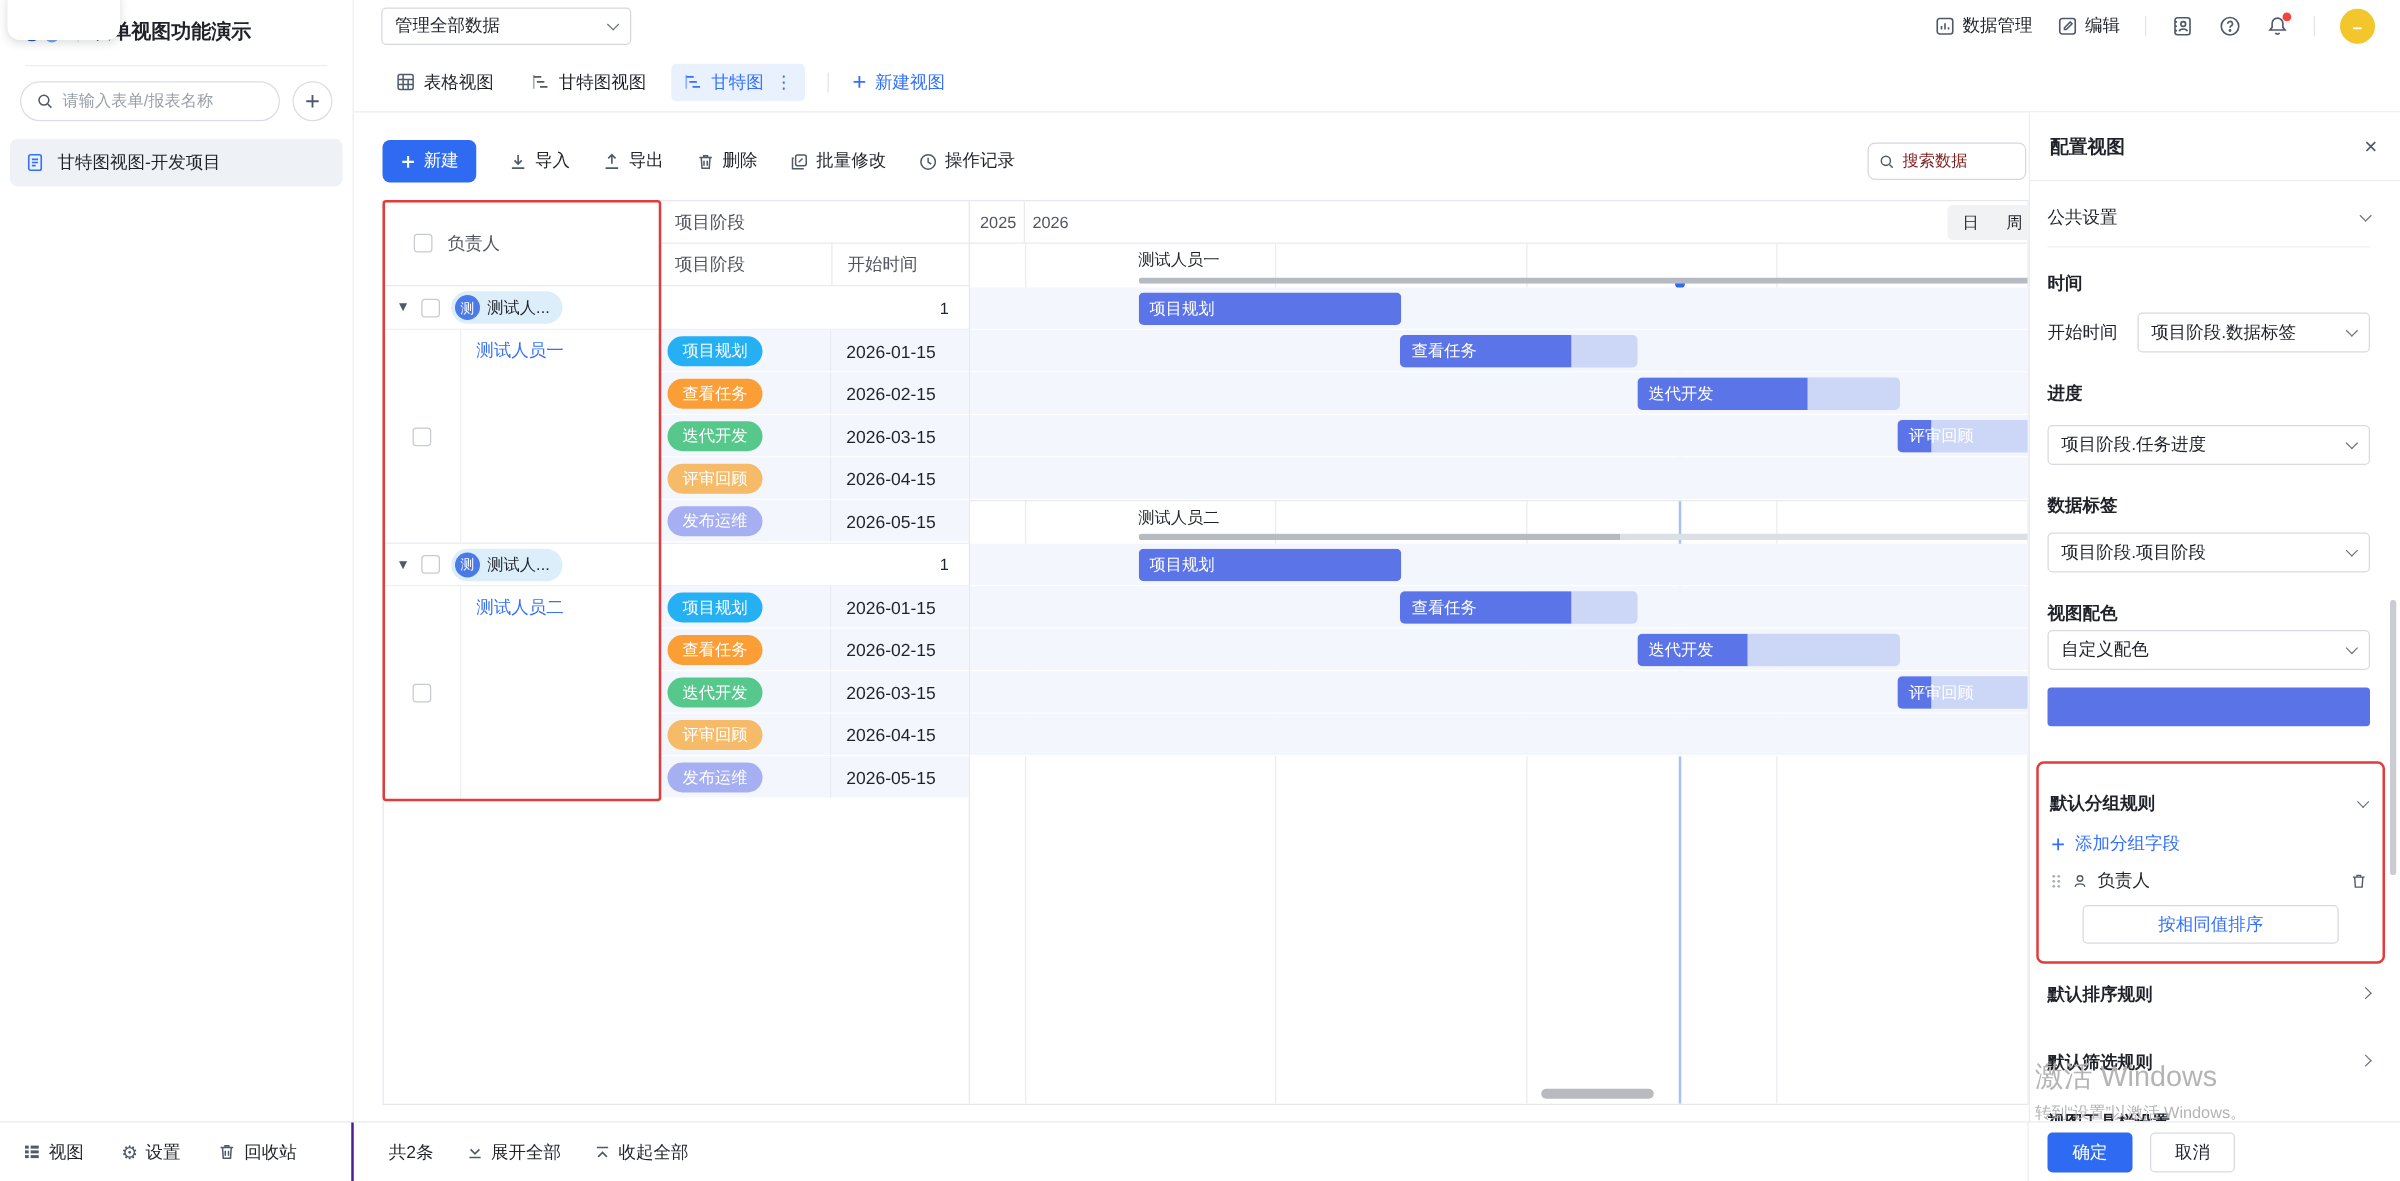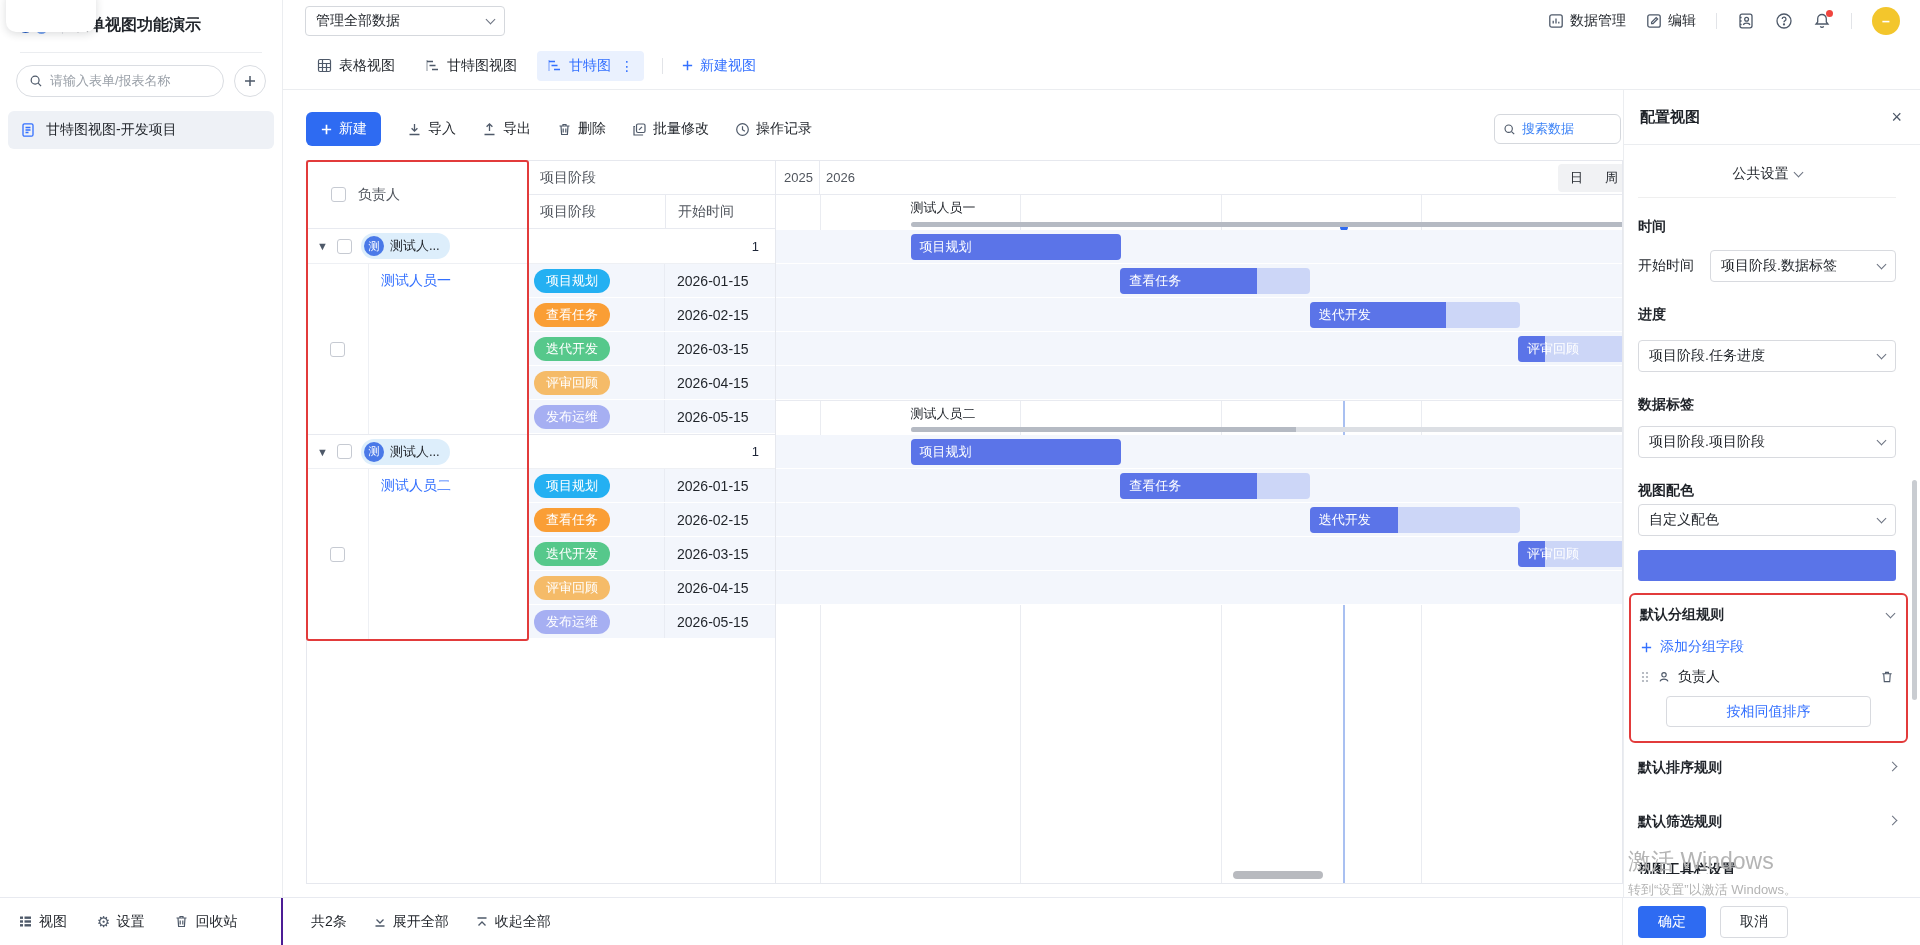--- a/index.html
+++ b/index.html
@@ -38,45 +38,45 @@
   .tab.active{background:#eaf1fe;color:#3370ff}
   .tab.active .ic{color:#3370ff}
   .tab .kebab{font-size:14px;color:#3370ff;margin-left:2px;letter-spacing:0}
   .tab-div{width:1px;height:16px;background:#e2e4e8;margin:0 8px}
   .new-view{display:flex;align-items:center;gap:6px;color:#3370ff;font-size:14px}
   
   .panel{position:absolute;left:1623px;top:90px;width:297px;bottom:48px;background:#fff;border-left:1px solid #ebedf0;z-index:4}
   .panel-head{height:55px;display:flex;align-items:center;justify-content:space-between;padding:0 18px 0 16px;border-bottom:1px solid #ebedf0;font-size:15px;font-weight:bold}
   .panel-close{font-size:18px;color:#4e5969;font-weight:normal}
   .panel-body{padding:12px 24px 0 14px;position:relative}
-  .common-row{display:flex;align-items:center;justify-content:center;gap:6px;padding:8px 0 14px 0;border-bottom:1px solid #efefef;font-size:14px;color:#1f2329}
+  .common-row{display:flex;align-items:center;justify-content:space-between;gap:6px;padding:8px 0 14px 0;border-bottom:1px solid #efefef;font-size:14px;color:#1f2329}
   .sec-label{font-weight:bold;font-size:14px;color:#1f2329}
   .mt20{margin-top:20px}.mt24{margin-top:24px}.mt16{margin-top:16px}.mt14{margin-top:4px}.mt12{margin-top:12px}
   .fld-row{display:flex;align-items:center;margin-top:14px}
   .fld-row label{width:72px;font-size:14px;color:#1f2329;flex:none}
   .sel{flex:1;display:flex;align-items:center;justify-content:space-between;height:32px;border:1px solid #d8dadf;border-radius:4px;padding:0 10px;font-size:14px;color:#1f2329;background:#fff}
   .chev{display:inline-block;width:7px;height:7px;border-right:1.4px solid #6b7280;border-bottom:1.4px solid #6b7280;transform:rotate(45deg);margin-top:-3px;flex:none}
   .chev.right{transform:rotate(-45deg)}
   .colorbar{height:31px;border-radius:3px;margin-top:14px}
-  .red-sec{position:relative;margin:12px -12px 0 -9px;border:2px solid #e23b3b;border-radius:6px;padding:11px 12px 10px 9px}
+  .red-sec{position:relative;margin:28px -12px 0 -9px;border:2px solid #e23b3b;border-radius:6px;padding:23px 12px 10px 9px}
   .red-head{display:flex;align-items:center;justify-content:space-between}
   .add-field{display:flex;align-items:center;gap:7px;color:#3370ff;font-size:14px;margin-top:14px}
   .gfield-row{display:flex;align-items:center;gap:7px;margin-top:12px;color:#1f2329;font-size:14px}
   .gfield-row .sp{flex:1}
   .drag-dots{color:#a8adb6}
   .sort-btn{margin:10px 0 4px 26px;width:205px;height:31px;border:1px solid #d8dadf;border-radius:4px;display:flex;align-items:center;justify-content:center;color:#3370ff;font-size:14px;background:#fff}
   .rule-row{display:flex;align-items:center;justify-content:space-between}
   .clipped-head{margin-top:30px;height:13px;overflow:hidden;font-weight:bold;font-size:14px}
   .panel-scroll{position:absolute;right:3px;top:390px;width:5px;height:220px;border-radius:3px;background:#c9ccd1}
   
   .main{position:absolute;left:283px;top:90px;width:1340px;bottom:48px;background:#fff}
   .toolbar{display:flex;align-items:center;height:70px;padding:8px 2px 0 23px;gap:26px}
   .btn-new{display:flex;align-items:center;gap:6px;height:34px;padding:0 14px;background:#2e6bf2;color:#fff;border-radius:6px;font-size:14px}
   .tool-item{display:flex;align-items:center;gap:6px;font-size:14px;color:#1f2329}
-  .tool-search{margin-left:auto;width:127px;height:30px;border:1px solid #d5d8dd;border-radius:6px;display:flex;align-items:center;gap:6px;padding:0 8px;color:#3b82f6;font-size:13px}
+  .tool-search{margin-left:auto;width:127px;height:30px;border:1px solid #d5d8dd;border-radius:6px;display:flex;align-items:center;gap:6px;padding:0 8px;color:#7f1d1d;font-size:13px}
   .content{position:absolute;left:23px;top:70px;width:1317px;height:724px;border:1px solid #e6e8ee;display:flex;background:#fff}
   
   .dtable{width:469px;flex:none;border-right:1px solid #e6e8ee;font-size:13px}
   .thead{display:flex;height:68px;border-bottom:1px solid #e8eaf0;color:#51565e}
   .th-left{width:221px;border-right:1px solid #e8eaf0;display:flex;align-items:center;gap:12px;padding-left:24px;font-size:14px}
   .th-right{flex:1;display:flex;flex-direction:column}
   .th-top{height:34px;display:flex;align-items:center;padding-left:12px;border-bottom:1px solid #e8eaf0;font-size:14px}
   .th-bot{flex:1;display:flex;font-size:14px}
   .th-stage{width:138px;display:flex;align-items:center;padding-left:12px;border-right:1px solid #e8eaf0}
   .th-start{flex:1;display:flex;align-items:center;padding-left:12px}

